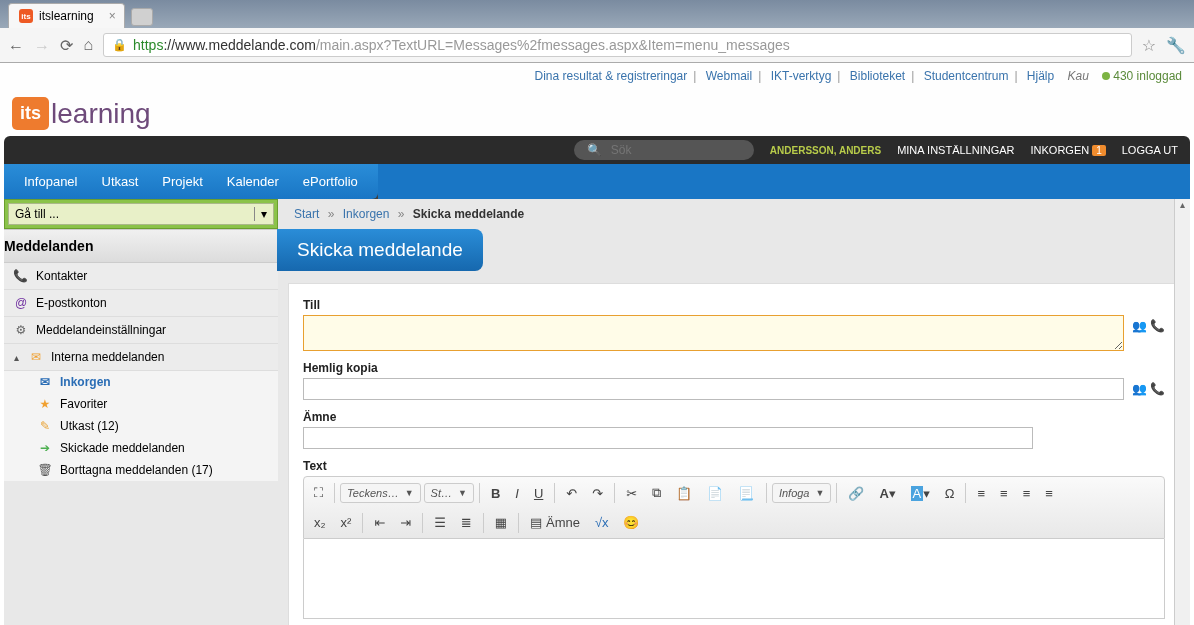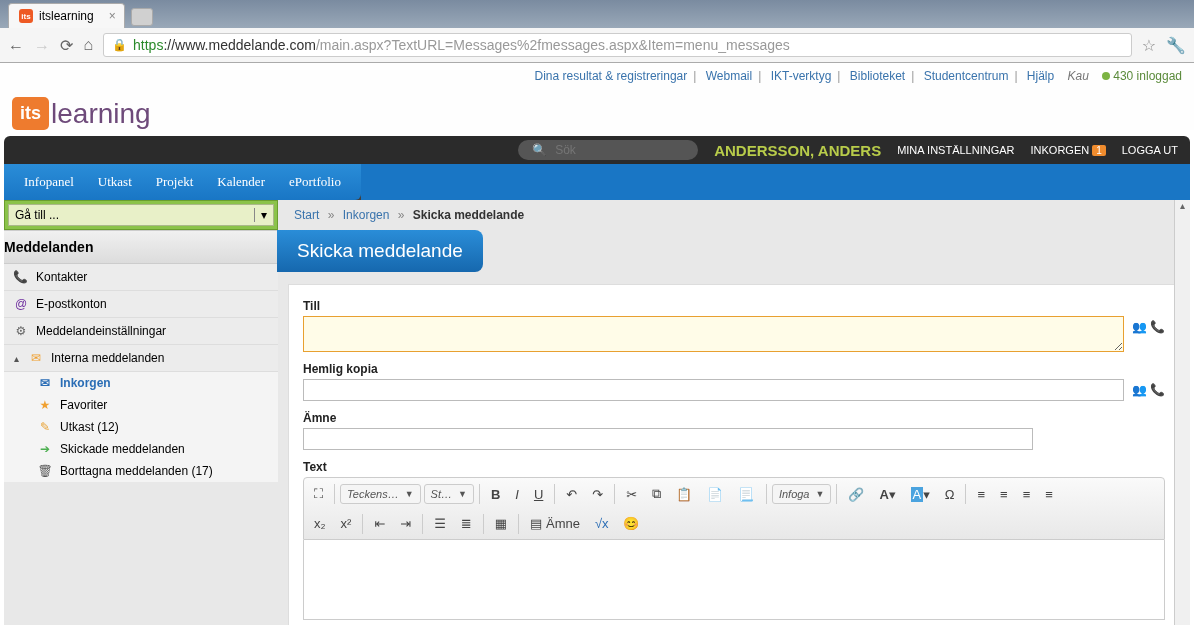--- a/index.html
+++ b/index.html
@@ -39,28 +39,28 @@
 .logo .box { background: #ee7b2e; color: #fff; padding: 6px 8px; border-radius: 5px; font-size: 18px; font-weight: bold; }
 .logo .txt { color: #6e4a7a; font-size: 28px; }
 
 
 .blackbar { background: #2b2b2b; display: flex; align-items: center; padding: 4px 12px; gap: 16px; border-radius: 6px 6px 0 0; margin: 6px 4px 0 4px; }
 .search-wrap { background: #555; border-radius: 12px; padding: 3px 14px; display: flex; align-items: center; gap: 8px; flex: 0 0 180px; }
 .search-wrap .sicon { color: #ccc; }
 .search-wrap input { background: transparent; border: none; color: #ccc; font-size: 12px; width: 120px; outline: none; }
 .blackbar .spacer { flex: 1; }
 .blackbar a { color: #fff; text-decoration: none; font-size: 11px; text-align: right; }
-.blackbar .user { color: #b8cc4a; font-weight: bold; font-size: 15px; }
+.blackbar .user { color: #b8cc4a; font-weight: bold; font-size: 10px; }
 .blackbar .badge { background: #f08c2e; color: #fff; padding: 0 4px; border-radius: 2px; margin-left: 3px; font-size: 10px; }
 
 
 .bluenav-wrap { background: #1976c5; padding: 0; margin: 0 4px; }
 .bluenav { display: flex; background: linear-gradient(#2a8dd8, #1976c5); padding: 0 8px; border-radius: 0 0 6px 0; }
 .bluenav a { color: #fff; padding: 10px 12px; text-decoration: none; font-size: 13px; }
-.bluenav-tab { background: #404040; display: inline-block; border-radius: 0 16px 0 0; font-family: Liberation Serif, serif; }
+.bluenav-tab { background: #404040; display: inline-block; border-radius: 0 16px 0 0; }
 
 
 .main { display: flex; margin: 0 4px; background: #e8e8e8; min-height: 440px; }
 .sidebar { width: 274px; }
 .goto { background: #8bc34a; padding: 3px; border: 1px solid #6a9e2e; }
 .goto-inner { background: #e8f0c8; border: 1px solid #aab88a; padding: 3px 6px; display: flex; justify-content: space-between; align-items: center; font-size: 12px; }
 .goto-inner .dd { border-left: 1px solid #888; padding-left: 6px; }
 
 .side-h { background: linear-gradient(#f0f0f0, #dcdcdc); padding: 8px 0; font-weight: bold; font-size: 14px; border-bottom: 1px solid #ccc; border-top: 1px solid #ccc; }
 .side-item { padding: 6px 10px; display: flex; align-items: center; gap: 8px; border-bottom: 1px solid #ddd; background: #ececec; cursor: pointer; }

